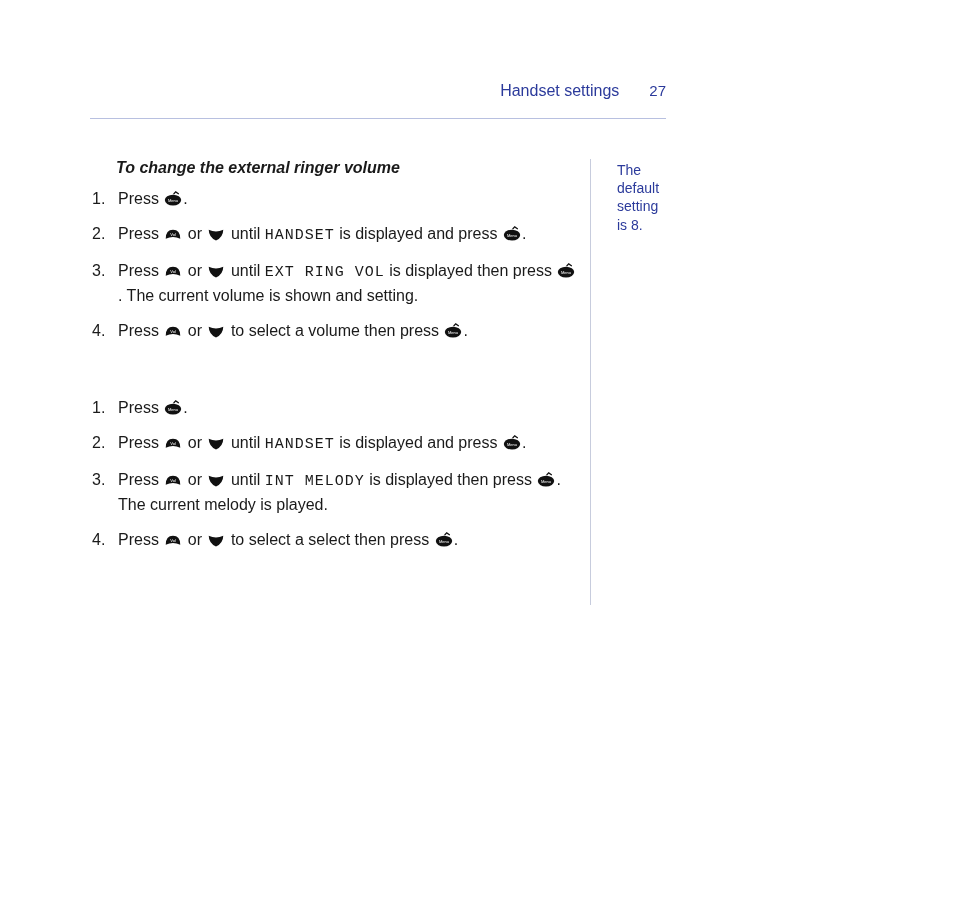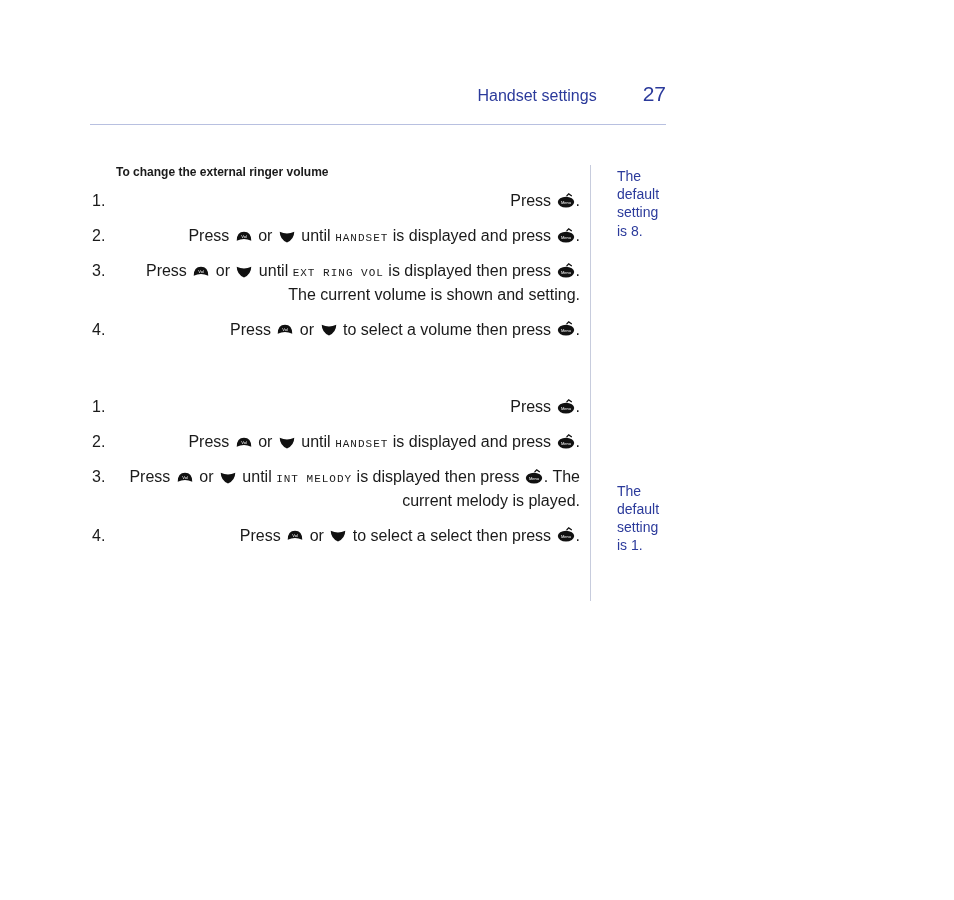--- a/index.html
+++ b/index.html
@@ -20,22 +20,21 @@
   }
   .header {
     display: flex;
     justify-content: flex-end;
     align-items: baseline;
     gap: 30px;
     font-size: 16px;
     color: #2b3a9b;
   }
   .page-num {
-    font-size: 21px;
-    margin-left: 16px;
+    font-size: 15px;
   }
   .hr {
     height: 1px;
     background: #b8c0e0;
     margin: 18px 0 0 0;
   }
   .content {
     display: flex;
     margin-top: 40px;
   }
@@ -55,53 +54,53 @@
   }
   .side-note {
     color: #2b3a9b;
     font-size: 14px;
     line-height: 1.3;
   }
   .section {
     margin-bottom: 54px;
   }
   .section h2 {
-    font-size: 12px;
+    font-size: 16px;
     font-weight: 700;
     margin: 0 0 10px 0;
+    font-style: italic;
   }
   .section h2.indent {
     margin-left: 26px;
   }
   ol {
     margin: 0;
     padding: 0 0 0 26px;
     list-style: none;
     counter-reset: item;
   }
   ol li {
     counter-increment: item;
     font-size: 16px;
     line-height: 1.45;
     margin: 0 0 12px 0;
     position: relative;
     padding-left: 2px;
-    text-align: right;
   }
   ol li::before {
     content: counter(item) ".";
     position: absolute;
     left: -24px;
     top: 0;
     font-size: 16px;
   }
   .lcd {
     font-family: "Courier New", monospace;
     letter-spacing: 1px;
-    font-size: 11px;
+    font-size: 15px;
   }
   
   .icon {
     display: inline-block;
     vertical-align: -3px;
     width: 20px;
     height: 16px;
   }
   .btn-shape {
     fill: #111;
@@ -233,16 +232,15 @@
       </div>
 
     </div>
 
     <div class="divider"></div>
 
     <div class="side-col">
       <div class="side-spacer-1"></div>
       <div class="side-note">The default setting is 8.</div>
       <div class="side-spacer-2"></div>
-      <div class="side-note">The default setting is 1.</div>
     </div>
   </div>
 </div>
 
 </body></html>

